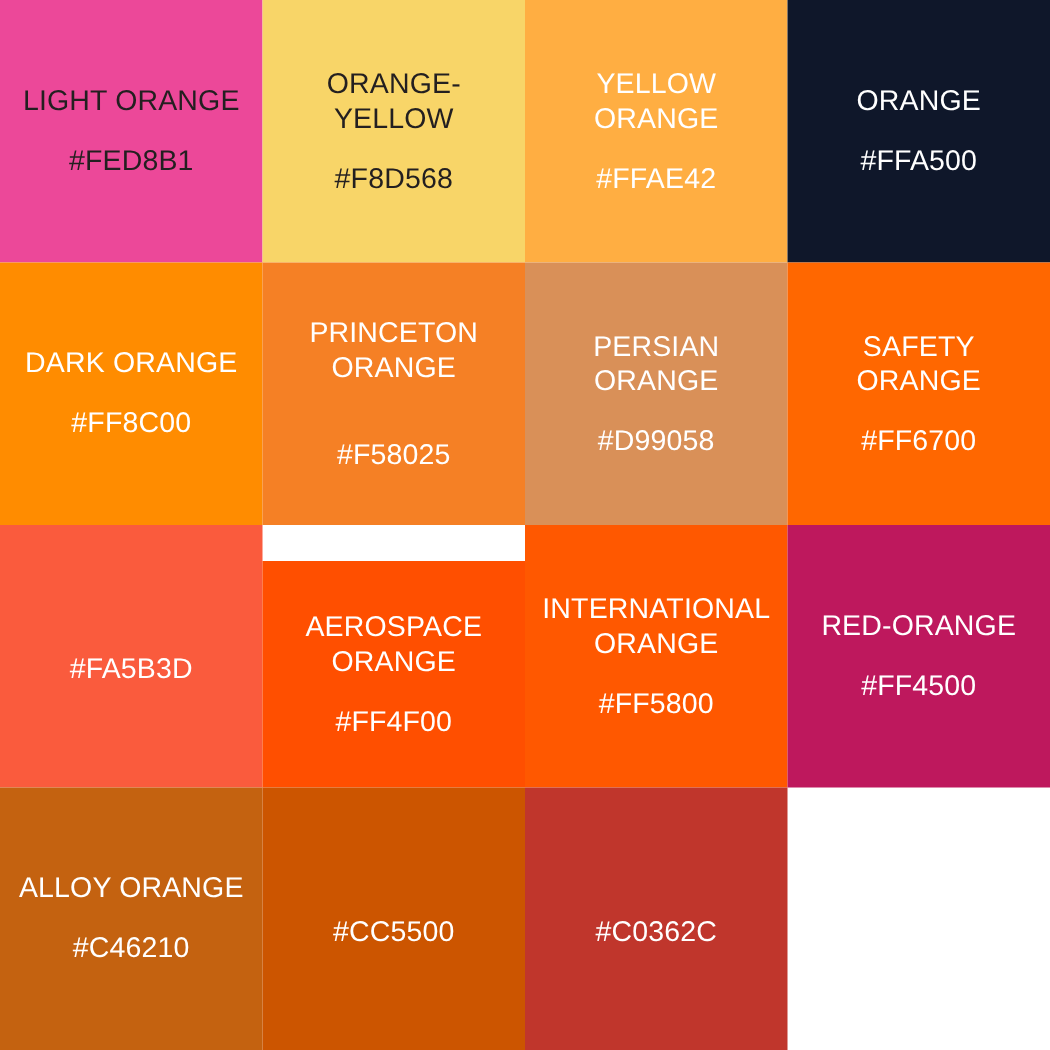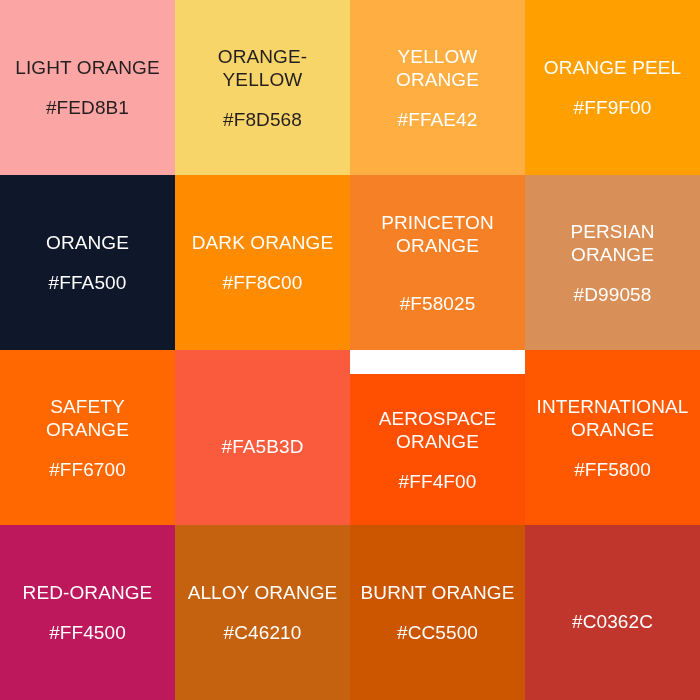--- a/index.html
+++ b/index.html
@@ -52,35 +52,31 @@
   }
   .swatch.dark-text .swatch-name,
   .swatch.dark-text .swatch-hex {
     color: #231f20;
   }
 </style>
 </head>
 <body>
 
 <div id="palette-grid">
-    <div class="swatch dark-text" style="background-color: #fca5a5;">
+    <div class="swatch dark-text" style="background-color: #ec4899;">
       <div class="swatch-name">LIGHT ORANGE</div>
       <div class="swatch-hex">#FED8B1</div>
     </div>
     <div class="swatch dark-text" style="background-color: rgb(248, 213, 104);">
       <div class="swatch-name">ORANGE-YELLOW</div>
       <div class="swatch-hex">#F8D568</div>
     </div>
     <div class="swatch light-text" style="background-color: rgb(255, 174, 66);">
       <div class="swatch-name">YELLOW ORANGE</div>
       <div class="swatch-hex">#FFAE42</div>
-    </div>
-    <div class="swatch light-text" style="background-color: rgb(255, 159, 0);">
-      <div class="swatch-name">ORANGE PEEL</div>
-      <div class="swatch-hex">#FF9F00</div>
     </div>
     <div class="swatch light-text" style="background-color: #0f172a;">
       <div class="swatch-name">ORANGE</div>
       <div class="swatch-hex">#FFA500</div>
     </div>
     <div class="swatch light-text" style="background-color: rgb(255, 140, 0);">
       <div class="swatch-name">DARK ORANGE</div>
       <div class="swatch-hex">#FF8C00</div>
     </div>
     <div class="swatch light-text" style="background-color: rgb(245, 128, 37); gap: 18px;">
@@ -108,19 +104,18 @@
     </div>
     <div class="swatch light-text" style="background-color: #be185d;">
       <div class="swatch-name">RED-ORANGE</div>
       <div class="swatch-hex">#FF4500</div>
     </div>
     <div class="swatch light-text" style="background-color: rgb(196, 98, 16);">
       <div class="swatch-name">ALLOY ORANGE</div>
       <div class="swatch-hex">#C46210</div>
     </div>
     <div class="swatch light-text" style="background-color: rgb(204, 85, 0);">
-      <div class="swatch-name">BURNT ORANGE</div>
       <div class="swatch-hex">#CC5500</div>
     </div>
     <div class="swatch light-text" style="background-color: rgb(192, 54, 44);">
       <div class="swatch-hex">#C0362C</div>
     </div>
   </div>
 
 </body></html>

